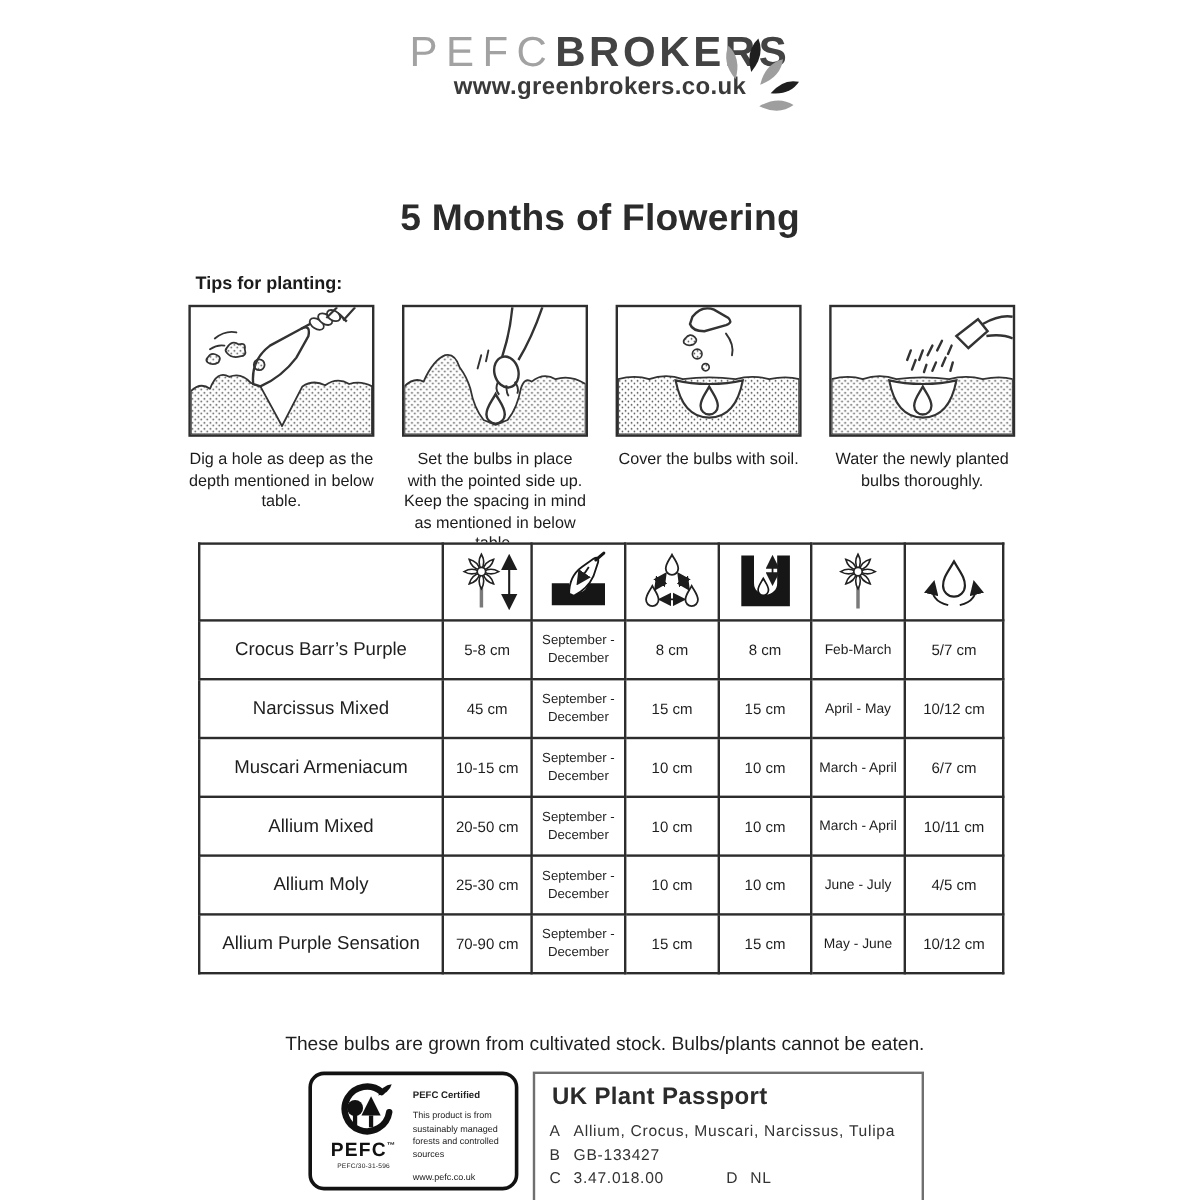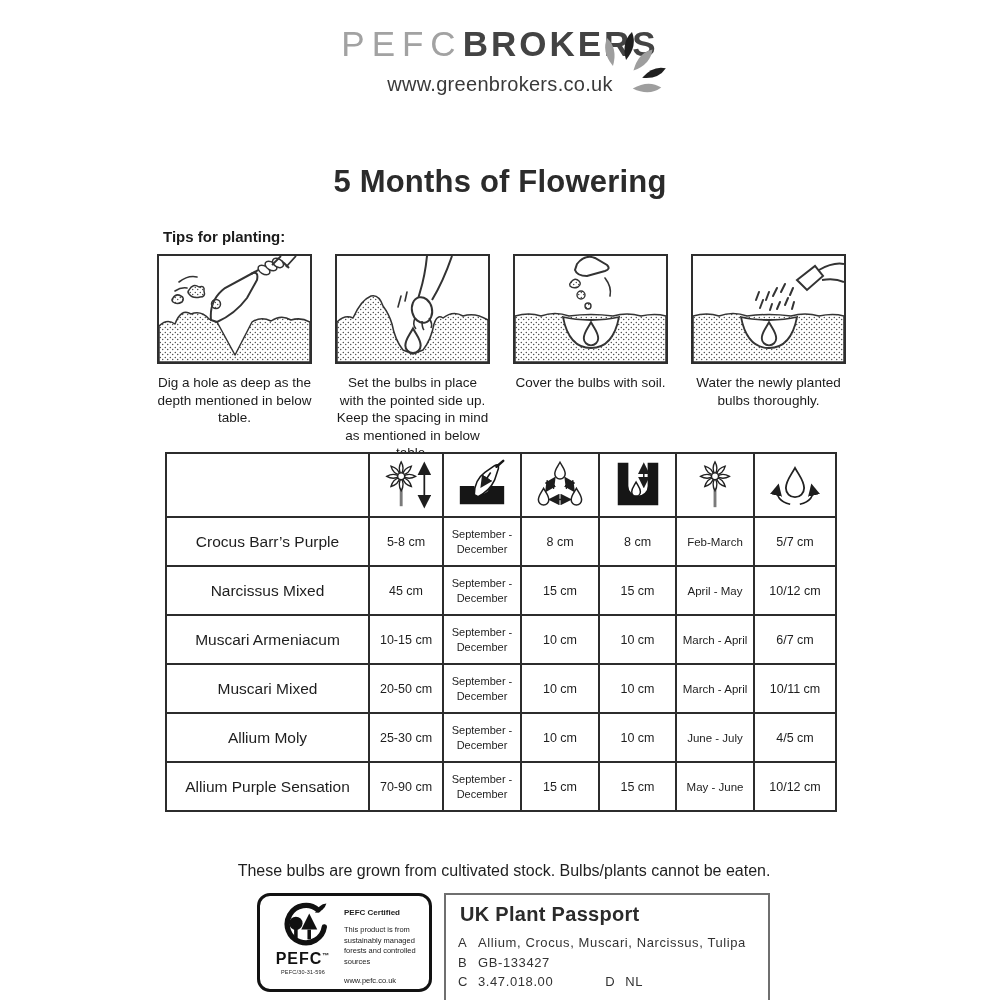--- a/index.html
+++ b/index.html
@@ -5,21 +5,21 @@
   html,body { margin:0; padding:0; background:#ffffff; }
   .page {
     position:relative; width:1000px; height:1000px; background:#fff;
     font-family:"Liberation Sans", sans-serif; color:#222; overflow:hidden;
   }
   
   .brand { position:absolute; top:26px; left:0; width:1000px; text-align:center; }
   .brand-name { font-size:35px; line-height:1; white-space:nowrap; }
   .brand-green { color:#a2a2a2; letter-spacing:7px; font-weight:400; }
   .brand-brokers { color:#434343; letter-spacing:3px; font-weight:700; }
-  .brand-website { margin-top:12px; font-size:20px; font-weight:400; color:#3a3a3a; letter-spacing:0.3px; }
+  .brand-website { font-size:20px; font-weight:700; color:#3a3a3a; letter-spacing:0.3px; }
   .leaves { position:absolute; top:0; left:593px; }
   
   .main-title { position:absolute; top:164px; left:0; width:1000px; text-align:center;
     font-size:31px; font-weight:700; color:#2b2b2b; letter-spacing:0.2px; }
   
   .tips { position:absolute; top:228px; left:157px; width:690px; }
   .tips-heading { font-size:15px; font-weight:700; color:#1b1b1b; margin:0 0 9px 6px; }
   .tips-row { display:flex; gap:23px; }
   .tip { width:155px; }
   .tip-frame { width:151px; height:106px; border:2px solid #2e2e2e; background:#fff; }
@@ -263,21 +263,21 @@
         <td class="name-cell">Muscari Armeniacum</td>
         <td class="val-cell">10-15 cm</td>
         <td class="plant-cell">September -
 December</td>
         <td class="val-cell">10 cm</td>
         <td class="val-cell">10 cm</td>
         <td class="flower-cell">March - April</td>
         <td class="val-cell">6/7 cm</td>
       </tr>
       <tr>
-        <td class="name-cell">Muscari Mixed</td>
+        <td class="name-cell">Allium Mixed</td>
         <td class="val-cell">20-50 cm</td>
         <td class="plant-cell">September -
 December</td>
         <td class="val-cell">10 cm</td>
         <td class="val-cell">10 cm</td>
         <td class="flower-cell">March - April</td>
         <td class="val-cell">10/11 cm</td>
       </tr>
       <tr>
         <td class="name-cell">Allium Moly</td>

